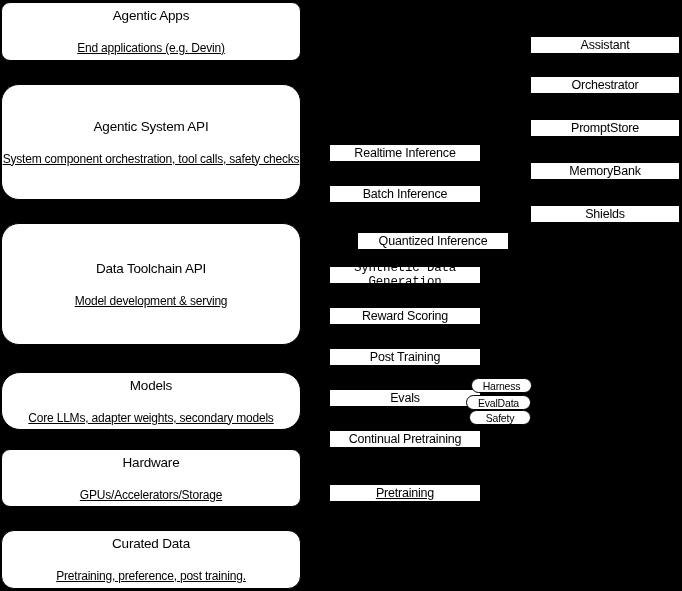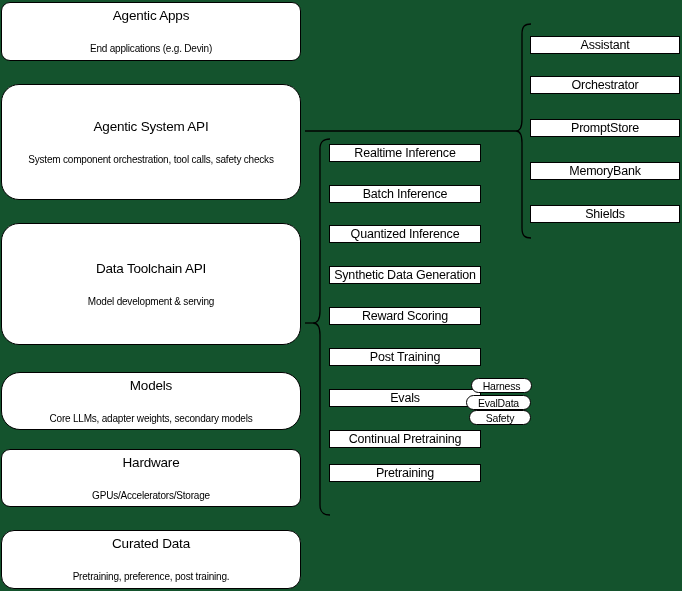--- a/index.html
+++ b/index.html
@@ -1,20 +1,20 @@
 <!DOCTYPE html>
 <html><head>
 <meta charset="utf-8">
 <style>
   html, body { margin: 0; padding: 0; background: #ffffff; }
   .canvas {
     position: relative;
     width: 682px;
     height: 591px;
-    background: #14532d;
+    background: #000000;
     font-family: "Liberation Sans", sans-serif;
     color: #000000;
     overflow: hidden;
   }
   svg.overlay {
     position: absolute;
     left: 0; top: 0;
     width: 682px; height: 591px;
     pointer-events: none;
   }
@@ -30,24 +30,25 @@
     align-items: center;
     justify-content: center;
     text-align: center;
   }
   .lbox .ltitle {
     font-size: 13.5px;
     letter-spacing: -0.2px;
     line-height: 16px;
   }
   .lbox .lsub {
-    font-size: 10px;
+    font-size: 12px;
     letter-spacing: -0.2px;
     line-height: 13px;
     margin-top: 18px;
+    text-decoration: underline;
   }
   .mbox, .rbox {
     position: absolute;
     box-sizing: border-box;
     height: 18px;
     border: 1px solid #000000;
     border-radius: 0;
     background: #ffffff;
     display: flex;
     align-items: center;
@@ -113,39 +114,39 @@
     <div class="ltitle">Curated Data</div>
     <div class="lsub">Pretraining, preference, post training.</div>
   </div>
 
   <div class="mbox" style="top:144px;text-align:center;">
     <span>Realtime Inference</span>
   </div>
   <div class="mbox" style="top:185px;">
     <span>Batch Inference</span>
   </div>
-  <div class="mbox" style="top:225px;">
+  <div class="mbox" style="top:232px;margin-left:28px;">
     <span>Quantized Inference</span>
   </div>
-  <div class="mbox" style="top:266px;">
+  <div class="mbox" style="top:266px;font-family:Liberation Mono, monospace;">
     <span>Synthetic Data Generation</span>
   </div>
   <div class="mbox" style="top:307px;">
     <span>Reward Scoring</span>
   </div>
   <div class="mbox" style="top:348px;text-align:right;">
     <span>Post Training</span>
   </div>
   <div class="mbox" style="top:389px;">
     <span>Evals</span>
   </div>
   <div class="mbox" style="top:430px;">
     <span>Continual Pretraining</span>
   </div>
-  <div class="mbox" style="top:464px;">
+  <div class="mbox" style="top:484px;text-decoration:underline;">
     <span>Pretraining</span>
   </div>
 
   <div class="pill" style="left:471px; top:378px; width:61px;">
     <span>Harness</span>
   </div>
   <div class="pill" style="left:466px; top:395px; width:65px;">
     <span>EvalData</span>
   </div>
   <div class="pill" style="left:469px; top:410px; width:62px;">

